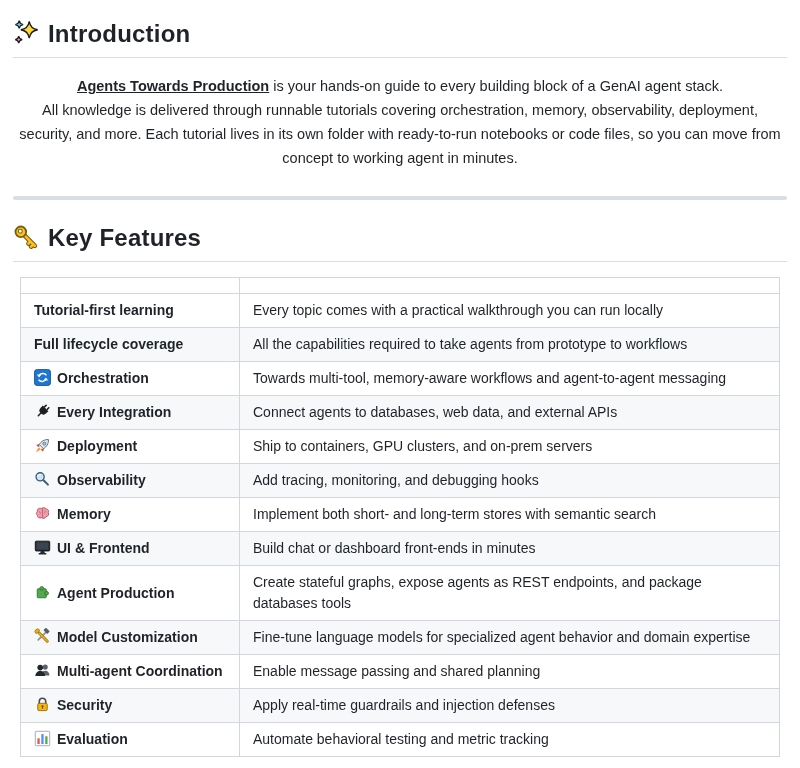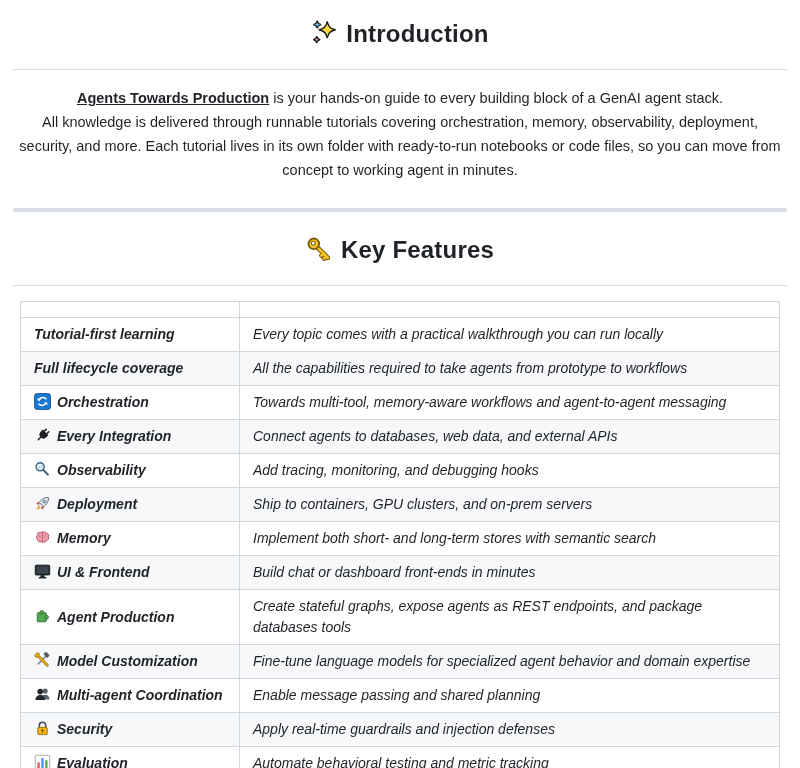--- a/index.html
+++ b/index.html
@@ -1,28 +1,28 @@
 <!DOCTYPE html>
 <html><head>
 <meta charset="utf-8">
 <style>
   html,body{margin:0;padding:0;background:#ffffff;color:#1f2328;
     font-family:"Liberation Sans","DejaVu Sans",sans-serif;}
   .page{width:800px;min-height:768px;margin:0 auto;box-sizing:border-box;padding:6px 13px 10px;}
-  h2{margin:14px 0 0;padding-bottom:21px;border-bottom:1px solid #d8dee4;
-     text-align:center;font-size:24px;font-weight:700;letter-spacing:.2px;}
+  h2{margin:14px 0 0;padding-bottom:9px;border-bottom:1px solid #d8dee4;
+     font-size:24px;font-weight:700;letter-spacing:.2px;}
   h2 .h-icon{display:inline-block;width:26px;height:26px;vertical-align:-4px;margin-right:9px;}
   h2 .h-icon svg{width:100%;height:100%;display:block;}
   .intro-p{margin:16px auto 18px;text-align:center;font-size:14.5px;line-height:24px;max-width:772px;}
   .intro-p strong{font-weight:700;text-decoration:underline;}
   hr.rule{border:0;height:4px;background:#d8dee4;margin:26px 0 0;border-radius:2px;}
   .features-heading{margin-top:24px;}
   .table-wrap{padding:0 7px;margin-top:15px;}
   table{border-collapse:collapse;width:100%;font-size:14px;}
-  th,td{border:1px solid #d0d7de;padding:6px 13px;line-height:21px;vertical-align:middle;text-align:left;font-style:italic;}
+  th,td{border:1px solid #d0d7de;padding:6px 13px;line-height:21px;vertical-align:middle;text-align:left;}
   thead th{height:3px;padding:6px 13px;}
   tbody tr:nth-child(even){background:#f6f8fa;}
   td.label-cell{font-weight:700;width:192px;}
   .row-icon{display:inline-block;width:17px;height:17px;vertical-align:-3px;margin-right:6px;}
   .row-icon svg{width:100%;height:100%;display:block;}
 </style>
 </head>
 <body>
 
 <div class="page">
@@ -82,35 +82,35 @@
                     <rect x="6.9" y="0.8" width="1.9" height="4.2" rx="0.9"></rect>
                     <rect x="11.2" y="0.8" width="1.9" height="4.2" rx="0.9"></rect>
                     <path d="M5.4 4.8 h9.2 v3.6 a4.6 4.6 0 0 1 -4.6 4.6 a4.6 4.6 0 0 1 -4.6 -4.6 Z"></path>
                     <path d="M10 13 v4" stroke="#1c1e21" stroke-width="1.7" fill="none" stroke-linecap="round"></path>
                   </g>
                 </svg></span><span>Every Integration</span></td>
           <td>Connect agents to databases, web data, and external APIs</td>
         </tr>
           <tr>
           <td class="label-cell"><span class="row-icon"><svg viewBox="0 0 20 20">
-                  <path d="M10.6 10.2 L16.4 16" stroke="#3b5d78" stroke-width="2.4" stroke-linecap="round"></path>
-                  <circle cx="7.2" cy="6.8" r="4.8" fill="#cfe6f8" stroke="#3b5d78" stroke-width="1.6"></circle>
-                  <path d="M4.6 5.4 a3.2 3.2 0 0 1 3 -1.4" stroke="#fff" stroke-width="1.1" fill="none" stroke-linecap="round"></path>
-                </svg></span><span>Observability</span></td>
-          <td>Add tracing, monitoring, and debugging hooks</td>
-        </tr>
-          <tr>
-          <td class="label-cell"><span class="row-icon"><svg viewBox="0 0 20 20">
                   <path d="M17 3 C12.4 2.6 8.2 5.2 6.2 8.9 L11.1 13.8 C14.8 11.8 17.4 7.6 17 3 Z" fill="#dde3e9" stroke="#55606b" stroke-width="1"></path>
                   <circle cx="12.2" cy="7.8" r="1.7" fill="#7fd2f2" stroke="#55606b" stroke-width="0.8"></circle>
                   <path d="M6.2 8.9 L3.2 9.4 L5.3 11.7 Z" fill="#e25b4a" stroke="#9c3527" stroke-width="0.6"></path>
                   <path d="M11.1 13.8 L10.6 16.8 L8.3 14.7 Z" fill="#e25b4a" stroke="#9c3527" stroke-width="0.6"></path>
                   <path d="M6.2 12.2 C4.6 13.2 3.3 15.6 2.6 17.6 C4.8 17 7.1 15.6 8 14.1 Z" fill="#f6a23b"></path>
                 </svg></span><span>Deployment</span></td>
           <td>Ship to containers, GPU clusters, and on-prem servers</td>
+        </tr>
+          <tr>
+          <td class="label-cell"><span class="row-icon"><svg viewBox="0 0 20 20">
+                  <path d="M10.6 10.2 L16.4 16" stroke="#3b5d78" stroke-width="2.4" stroke-linecap="round"></path>
+                  <circle cx="7.2" cy="6.8" r="4.8" fill="#cfe6f8" stroke="#3b5d78" stroke-width="1.6"></circle>
+                  <path d="M4.6 5.4 a3.2 3.2 0 0 1 3 -1.4" stroke="#fff" stroke-width="1.1" fill="none" stroke-linecap="round"></path>
+                </svg></span><span>Observability</span></td>
+          <td>Add tracing, monitoring, and debugging hooks</td>
         </tr>
           <tr>
           <td class="label-cell"><span class="row-icon"><svg viewBox="0 0 20 20">
                   <path d="M4 8 C3 5 6 3 8.5 4.2 C10 2.6 13 2.9 14 4.6 C16.5 4.6 18 7 16.8 9 C18 11 16.5 13.5 14.2 13.8 C13.5 15.8 10.5 16.3 9 15 C6.5 16 3.5 14.4 4 12 C2.2 11 2.5 8.8 4 8 Z" fill="#f19cab" stroke="#b2556b" stroke-width="1.1"></path>
                   <path d="M10.2 4 C9.7 7.5 9.9 11.5 10.1 15.2" stroke="#b2556b" stroke-width="0.9" fill="none"></path>
                   <path d="M6 7.5 C7 8 7.6 9 7.4 10.2 M13.8 7 C12.8 7.6 12.4 8.8 12.7 10" stroke="#b2556b" stroke-width="0.8" fill="none"></path>
                 </svg></span><span>Memory</span></td>
           <td>Implement both short- and long-term stores with semantic search</td>
         </tr>
           <tr>

